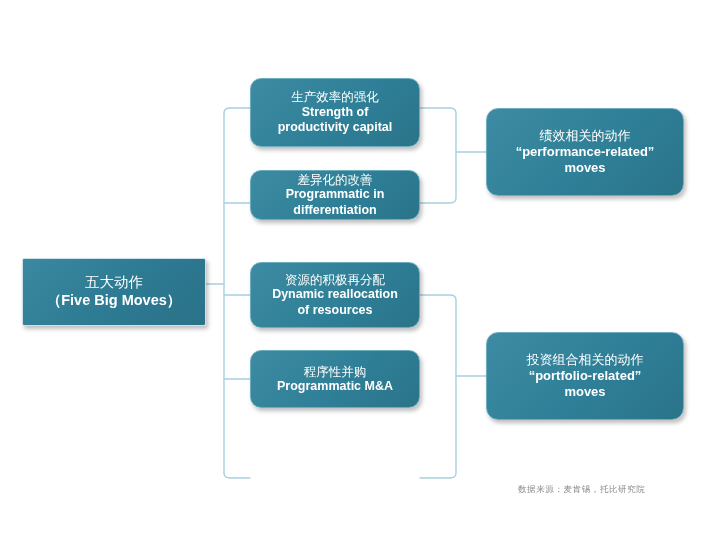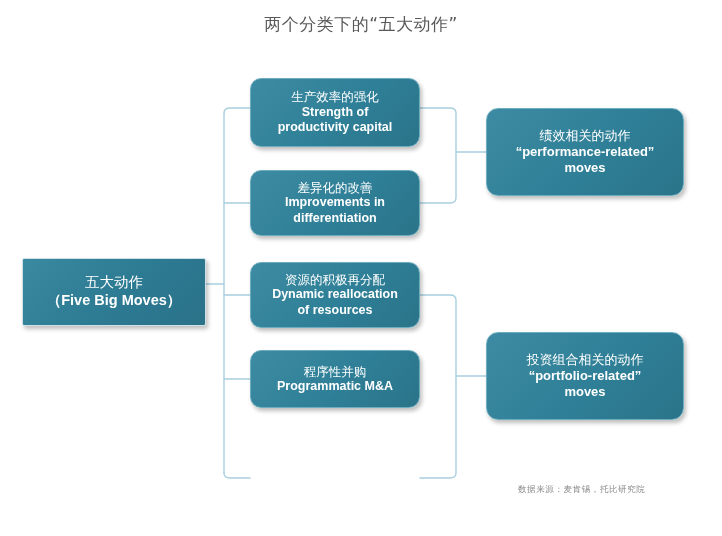--- a/index.html
+++ b/index.html
@@ -101,21 +101,21 @@
     left: 486px;
     width: 198px;
     border-radius: 12px;
     background: linear-gradient(135deg, #3d8ba2 0%, #2e7f97 55%, #2b7489 100%);
     border: 1px solid #6eadbf;
   }
   .node.right .cn { font-size: 13px; }
   .node.right .en { font-size: 13px; }
 
   #mid-0 { top: 78px;  height: 69px; }
-  #mid-1 { top: 170px; height: 66px; }
+  #mid-1 { top: 170px; height: 50px; }
   #mid-2 { top: 262px; height: 66px; }
   #mid-3 { top: 350px; height: 58px; }
   #mid-4 { top: 440px; height: 66px; }
 
   #right-0 { top: 108px; height: 88px; }
   #right-1 { top: 332px; height: 88px; }
 
   
   .source-note {
     position: absolute;
@@ -126,21 +126,20 @@
     color: #8a8a8a;
     letter-spacing: 0.6px;
     white-space: nowrap;
   }
 </style>
 </head>
 <body>
 
 <div id="slide">
 
-  <div class="slide-title">两个分类下的“五大动作”</div>
 
   <svg id="connectors" viewBox="0 0 722 536" width="722" height="536" xmlns="http://www.w3.org/2000/svg">
     <g fill="none" stroke="#a8d0de" stroke-width="1.4" stroke-linecap="round" stroke-linejoin="round">
 
       <path d="M206,284 L224,284"></path>
       <path d="M224,113 L224,473"></path>
       <path d="M224,113 Q224,108 230,108 L250,108"></path>
       <path d="M224,203 L250,203"></path>
       <path d="M224,295 L250,295"></path>
       <path d="M224,379 L250,379"></path>
@@ -160,21 +159,21 @@
   </div>
 
   <div class="node mid" id="mid-0">
     <span class="cn">生产效率的强化</span>
     <span class="en">Strength of</span>
     <span class="en">productivity capital</span>
   </div>
 
   <div class="node mid" id="mid-1">
     <span class="cn">差异化的改善</span>
-    <span class="en">Improvements in</span>
+    <span class="en">Programmatic in</span>
     <span class="en">differentiation</span>
   </div>
 
   <div class="node mid" id="mid-2">
     <span class="cn">资源的积极再分配</span>
     <span class="en">Dynamic reallocation</span>
     <span class="en">of resources</span>
   </div>
 
   <div class="node mid" id="mid-3">

